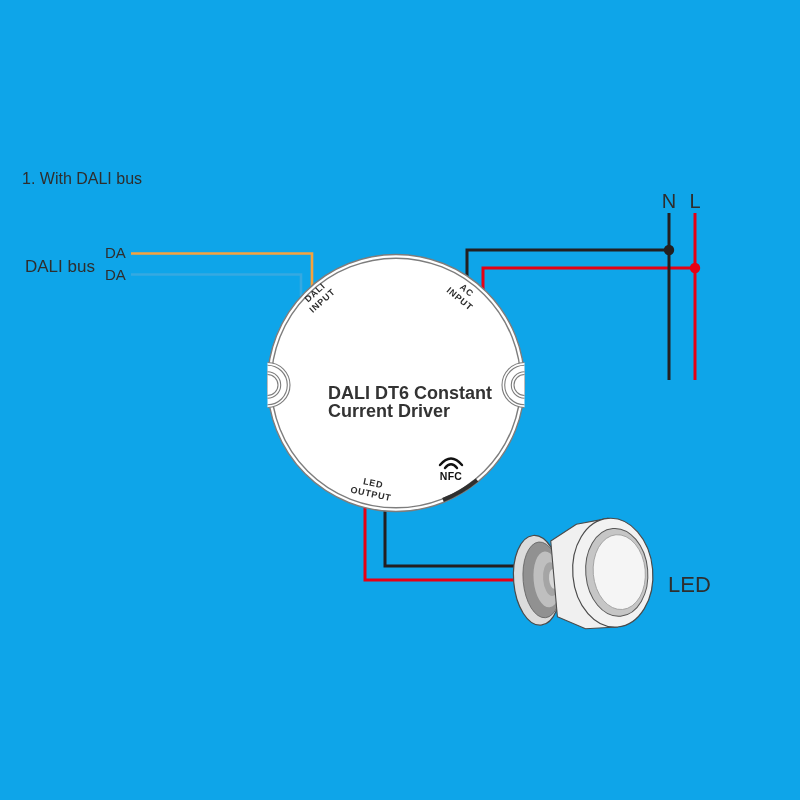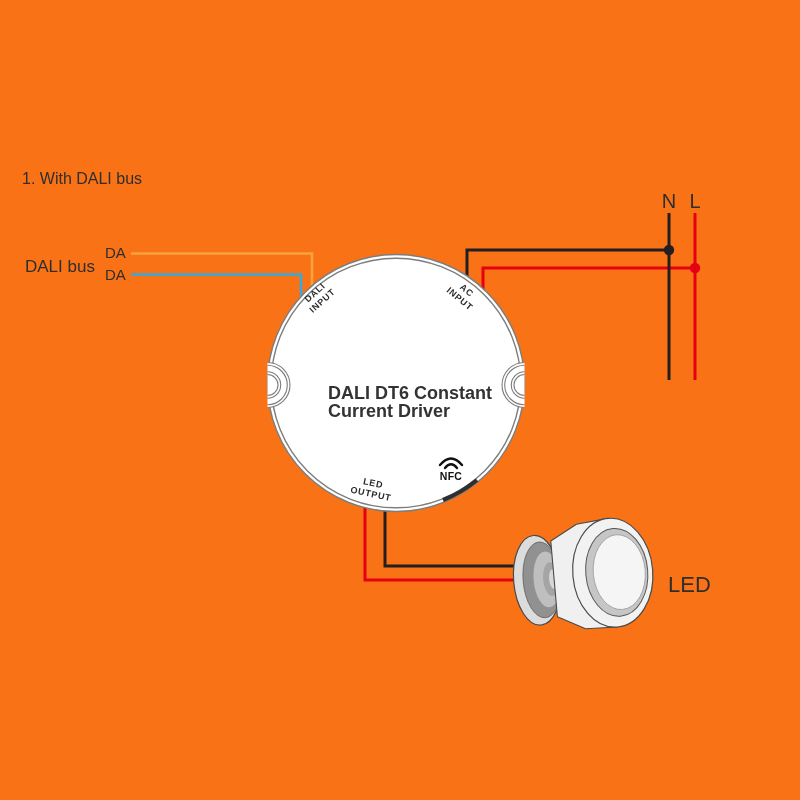--- a/index.html
+++ b/index.html
@@ -1,16 +1,16 @@
 <!DOCTYPE html>
 <html><head>
 <meta charset="utf-8">
 <style>
   html,body{margin:0;padding:0;background:#ffffff;}
-  .canvas{position:relative;width:800px;height:800px;background:#f97316;overflow:hidden;
+  .canvas{position:relative;width:800px;height:800px;background:#0ea5e9;overflow:hidden;
           font-family:"Liberation Sans",sans-serif;}
   svg{display:block;}
   text{fill:#2e2e2e;font-family:"Liberation Sans",sans-serif;}
   .t-section{font-size:16px;}
   .t-buslabel{font-size:17px;}
   .t-da{font-size:15px;}
   .t-nl{font-size:20px;}
   .t-led{font-size:22px;}
   .t-devtitle{font-size:18px;font-weight:bold;fill:#333333;}
   .t-port{font-size:9px;font-weight:bold;letter-spacing:0.8px;fill:#2b2b2b;}

